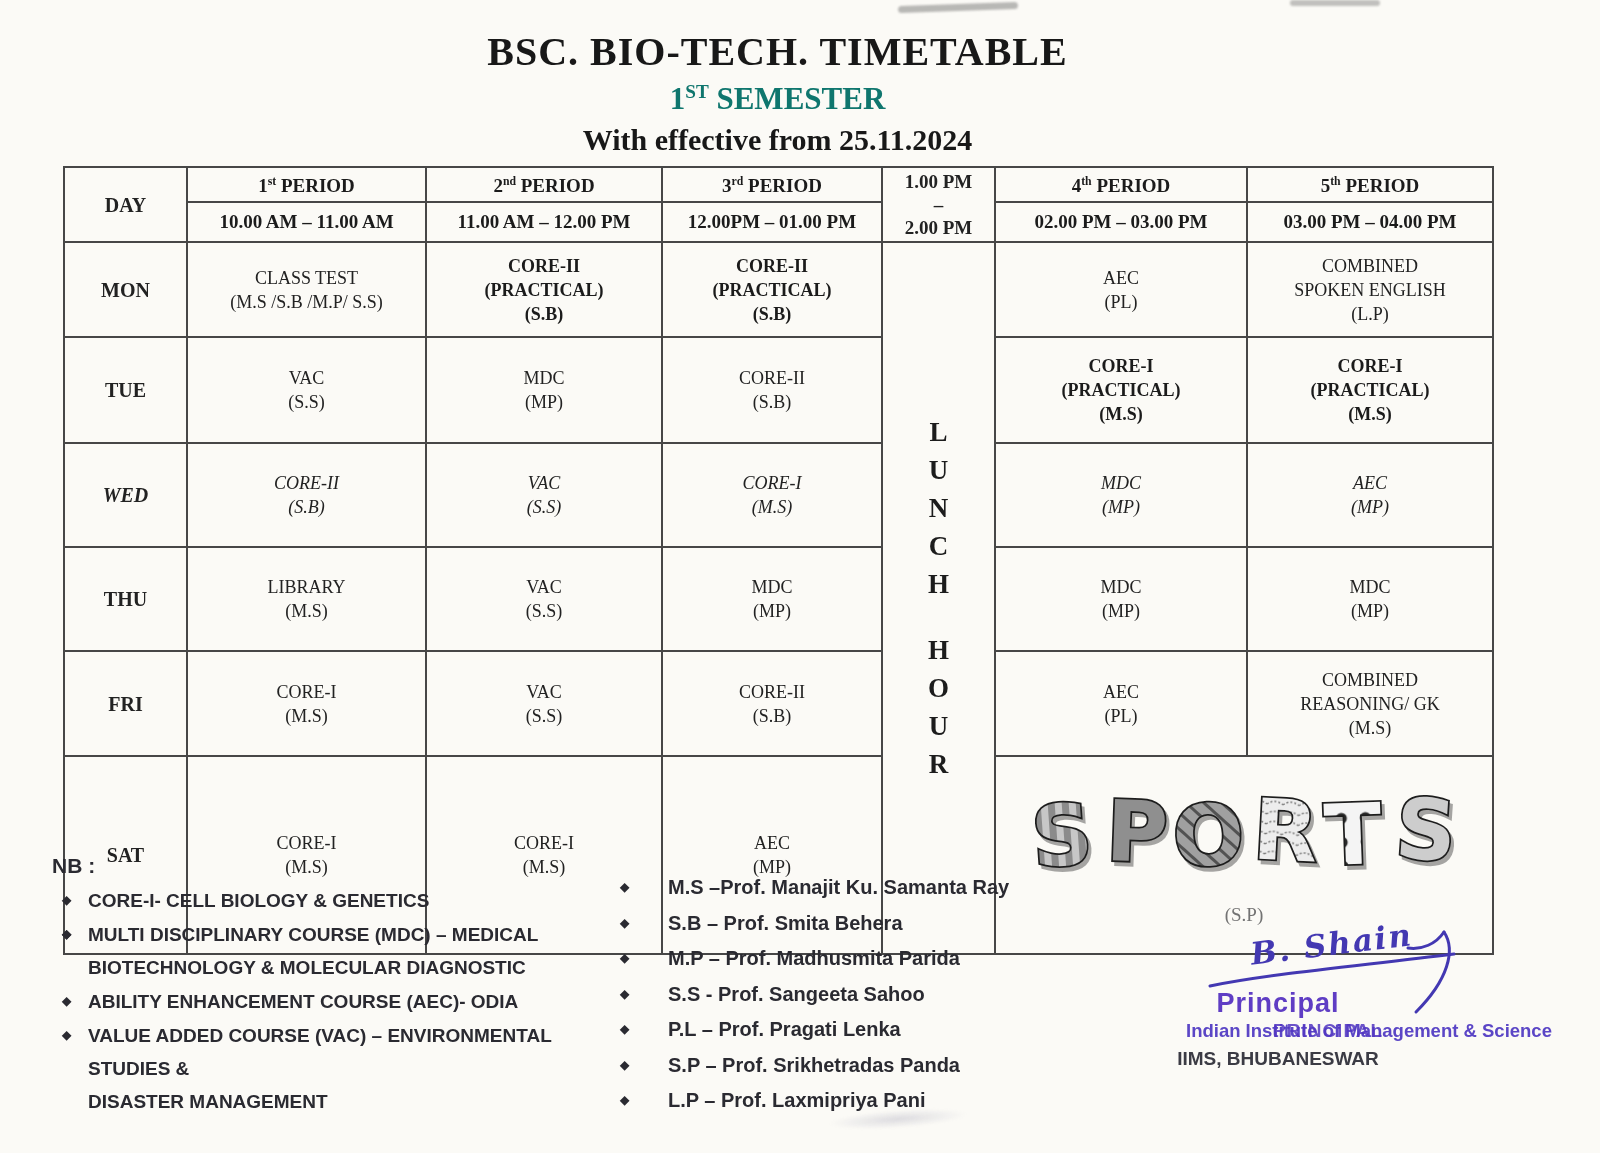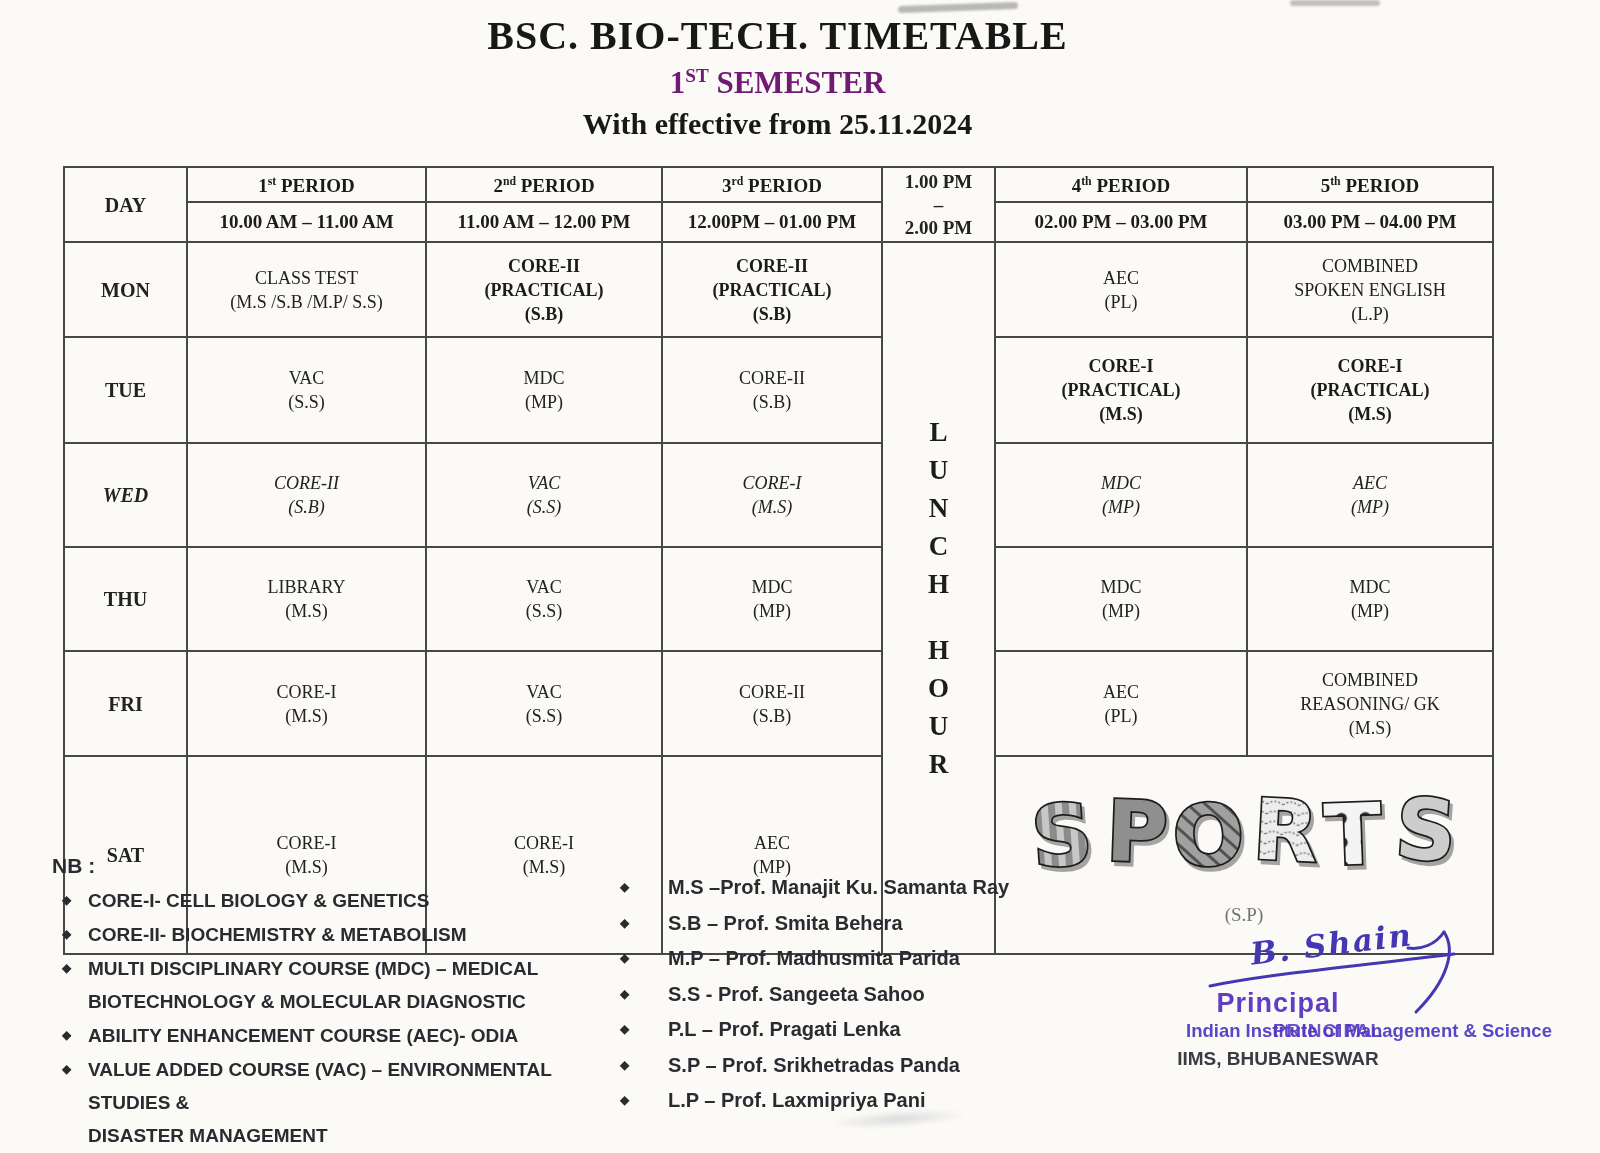--- a/index.html
+++ b/index.html
@@ -7,23 +7,23 @@
     width:1600px;height:1153px;
     background:#fbfaf6;
     font-family:"Liberation Serif", serif;
     color:#1e1e1e;
     position:relative;
     overflow:hidden;
   }
   .page{position:absolute;inset:0;}
 
   
-  .title-wrap{position:absolute;left:63px;top:12px;width:1429px;text-align:center;}
+  .title-wrap{position:absolute;left:63px;top:28px;width:1429px;text-align:center;}
   .title-main{font-size:40px;font-weight:bold;letter-spacing:1px;color:#181818;}
-  .title-sem{font-size:31px;font-weight:bold;margin-top:6px;color:#701a75;}
+  .title-sem{font-size:31px;font-weight:bold;margin-top:6px;color:#0f766e;}
   .title-eff{font-size:30px;font-weight:bold;margin-top:6px;color:#181818;}
   sup{font-size:62%;vertical-align:super;font-weight:bold;}
 
   
   .tt-wrap{position:absolute;left:63px;top:166px;}
   table{border-collapse:collapse;table-layout:fixed;width:1429px;}
   td{
     border:2px solid #474747;
     text-align:center;vertical-align:middle;
     font-size:18px;line-height:24px;
@@ -261,21 +261,21 @@
         </td>
       </tr>
       </tbody>
     </table>
   </div>
 
   <div class="nb">
     <div class="nb-label">NB :</div>
     <ul>
       <li><span class="blt">◆</span><span>CORE-I- CELL BIOLOGY &amp; GENETICS</span></li>
-      <li><span class="blt">◆</span><span>CORE-II- BIOCHEMISTRY &amp; METABOLISM</span></li>
+      <li><span class="blt">◆</span></li>
       <li><span class="blt">◆</span><span>MULTI DISCIPLINARY COURSE (MDC) –  MEDICAL
 BIOTECHNOLOGY &amp; MOLECULAR DIAGNOSTIC</span></li>
       <li><span class="blt">◆</span><span>ABILITY ENHANCEMENT COURSE (AEC)- ODIA</span></li>
       <li><span class="blt">◆</span><span>VALUE ADDED COURSE (VAC) – ENVIRONMENTAL STUDIES &amp;
 DISASTER MANAGEMENT</span></li>
     </ul>
   </div>
 
   <div class="prof">
     <ul>

